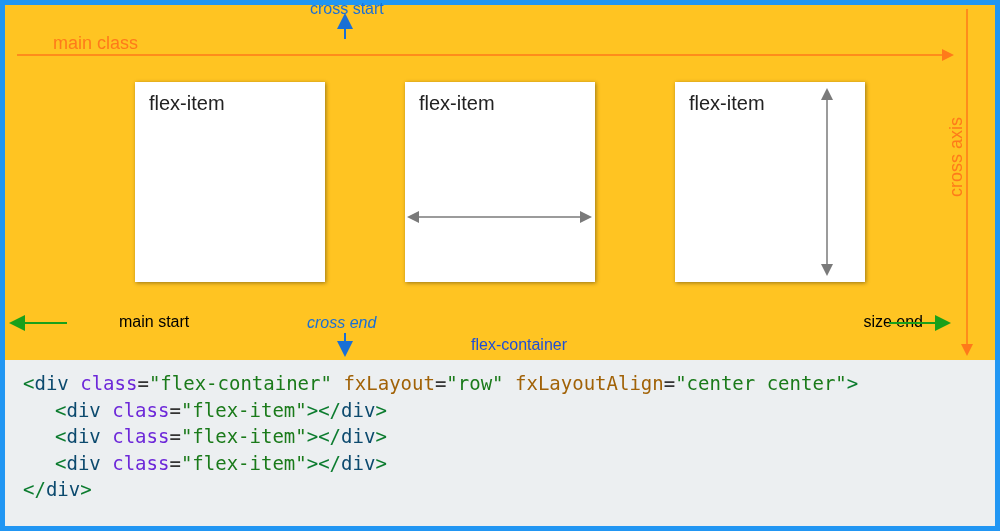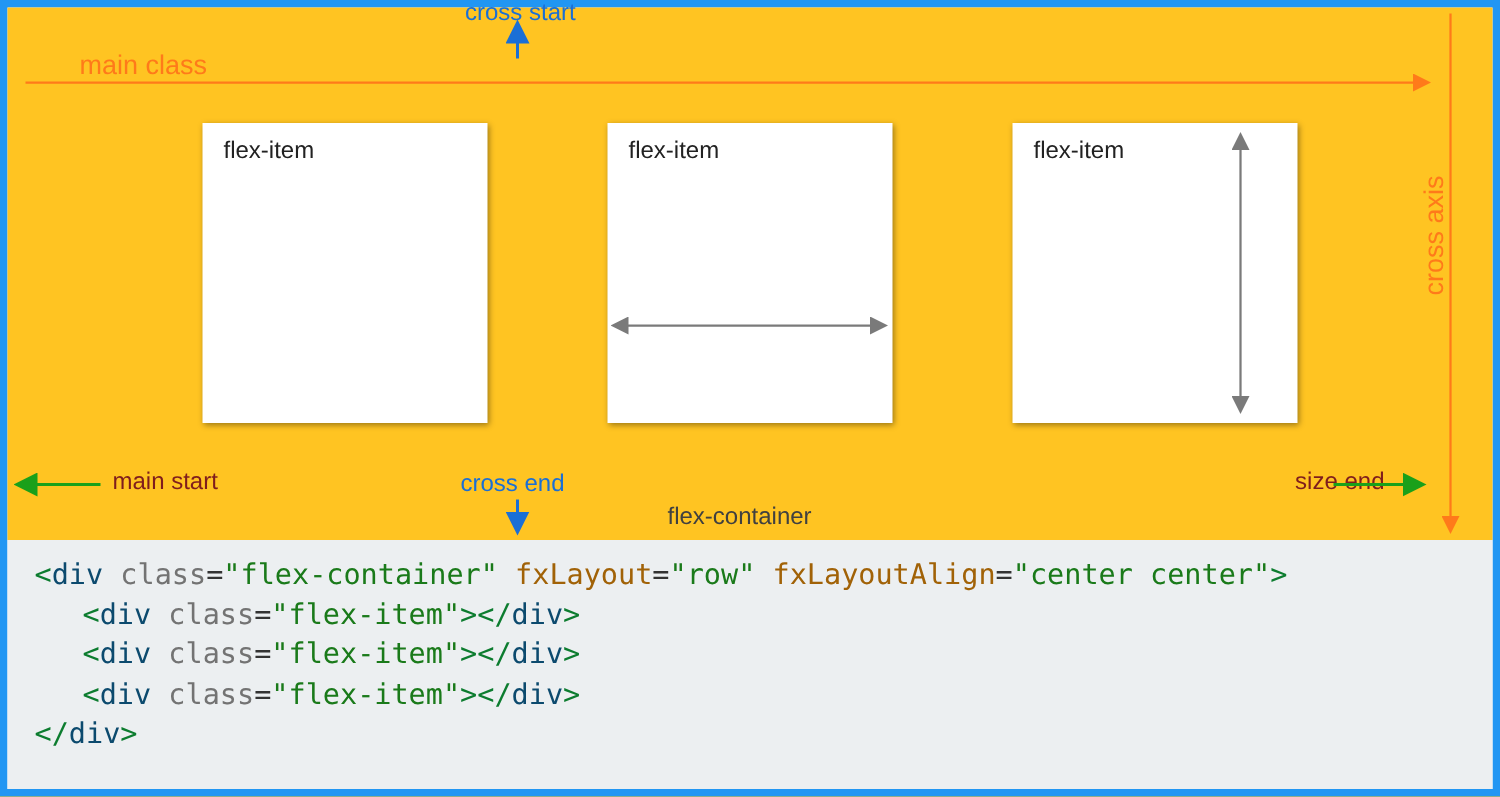--- a/index.html
+++ b/index.html
@@ -23,38 +23,38 @@
     position: relative;
     height: 355px;
   }
   .flex-item-box {
     position: absolute;
     width: 190px;
     height: 200px;
     background: #fff;
     box-shadow: 1px 1px 4px rgba(0,0,0,0.4);
     padding: 10px 14px;
-    font-size: 16px;
+    font-size: 20px;
     color: #222;
   }
   .flex-item-1 { left: 130px; top: 77px; }
   .flex-item-2 { left: 400px; top: 77px; }
   .flex-item-3 { left: 670px; top: 77px; }
 
   .lbl { position: absolute; font-size: 16px; }
   .orange { color: #ff7a1a; }
-  .green  { color: #7f1d1d; }
+  .green  { color: #000000; margin-left: 44px; }
   .blue   { color: #1a6fd6; }
   .gray   { color: #7a7a7a; }
-  .black  { color: #404040; }
+  .black  { color: #1d4ed8; margin-left: 26px; }
 
   .main-axis-lbl    { left: 48px;  top: 28px; font-size: 18px; }
   .cross-axis-lbl   { right: 28px; top: 112px; font-size: 18px; writing-mode: vertical-rl; transform: rotate(180deg); }
   .cross-start-lbl  { left: 305px; top: -5px; }
-  .cross-end-lbl    { left: 302px; top: 309px; }
+  .cross-end-lbl    { left: 302px; top: 309px; font-style: italic; }
   .main-start-lbl   { left: 70px;  top: 308px; }
   .main-end-lbl     { right: 72px; top: 308px; }
   .flex-container-lbl { left: 440px; top: 331px; }
   .main-size-lbl    { left: 453px; top: 186px; }
   .cross-size-lbl   { left: 802px; top: 135px; writing-mode: vertical-rl; transform: rotate(180deg); }
 
   
   svg.overlay { position: absolute; left: 0; top: 0; width: 100%; height: 100%; pointer-events: none; }
 
   
@@ -63,21 +63,21 @@
     flex: 1;
     padding: 10px 18px 14px 18px;
     font-family: "Consolas", "Menlo", monospace;
     font-size: 19px;
     line-height: 1.4;
     color: #333;
     white-space: pre;
   }
   .code-area .br   { color: #0c7c2f; }   
   .code-area .tag  { color: #0c4a6e; }   
-  .code-area .attr { color: #737373; }   
+  .code-area .attr { color: #6d28d9; }   
   .code-area .fx   { color: #a16207; }   
   .code-area .eq   { color: #333; }
   .code-area .str  { color: #1a7a1a; }   
   .indent { display:inline-block; width: 32px; }
 </style>
 </head>
 <body>
 
 <div class="frame">
 

